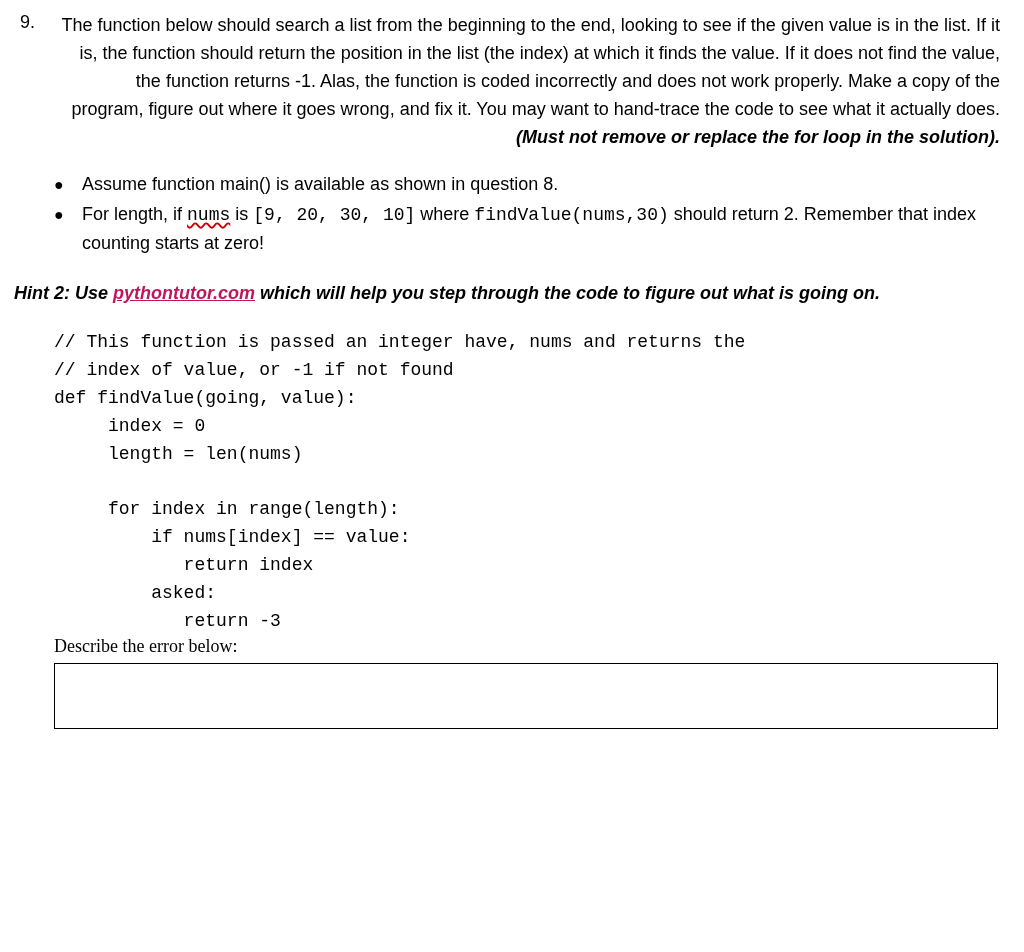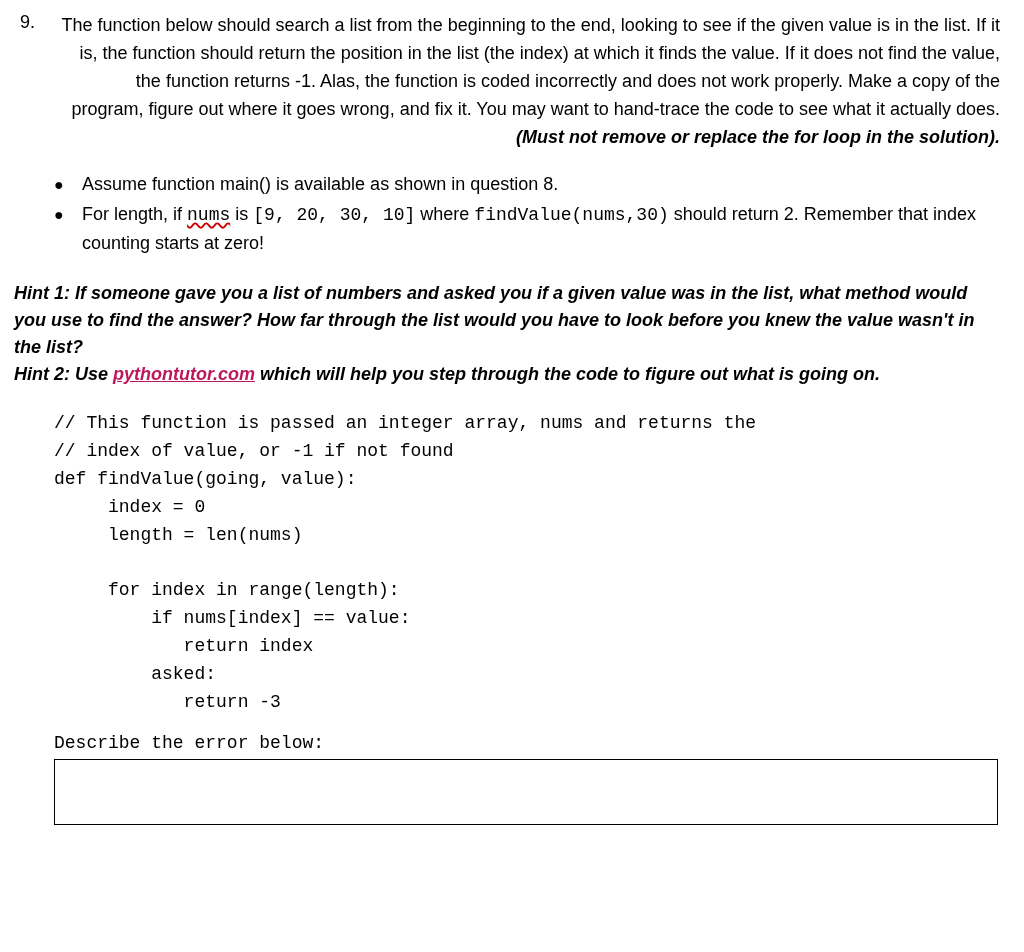--- a/index.html
+++ b/index.html
@@ -75,23 +75,22 @@
   }
   .code-block {
     margin-top: 22px;
     margin-left: 40px;
     font-family: "Courier New", Courier, monospace;
     font-size: 18px;
     line-height: 1.55;
     white-space: pre;
   }
   .describe {
-    margin-top: 16px;
     margin-left: 40px;
-    font-family: Liberation Mono, monospace;
+    font-family: Liberation Serif, serif;
     font-size: 18px;
   }
   .answer-box {
     margin-top: 6px;
     margin-left: 40px;
     margin-right: 2px;
     border: 1.5px solid #000;
     height: 64px;
     background: #fff;
   }
@@ -115,27 +114,26 @@
     </div>
     <div class="bullet-row">
       <div class="bullet-dot">●</div>
       <div class="bullet-text">
         <span>For length, if </span><span class="mono squiggle">nums</span><span> is </span><span class="mono">[9, 20, 30, 10]</span><span> where </span><span class="mono">findValue(nums,30)</span><span> should return 2.  Remember that index counting starts at zero!</span>
       </div>
     </div>
   </div>
 
   <div class="hints">
-    <div>Hint 1: If someone gave you a list of numbers and asked you if a given value was in the list, what method would you use to find the answer? How far through the list would you have to look before you knew the value wasn't in the list?</div>
     <div>
       <span>Hint 2: Use </span><span class="link">pythontutor.com</span><span> which will help you step through the code to figure out what is going on.</span>
     </div>
   </div>
 
-  <div class="code-block"><span>// This function is passed an integer array, nums and returns the</span>
+  <div class="code-block"><span>// This function is passed an integer have, nums and returns the</span>
 <span>// index of value, or -1 if not found</span>
 <span>def findValue(going, value):</span>
 <span>     index = 0</span>
 <span>     length = len(nums)</span>
 <span></span>
 <span>     for index in range(length):</span>
 <span>         if nums[index] == value:</span>
 <span>            return index</span>
 <span>         asked:</span>
 <span>            return -3</span></div>

